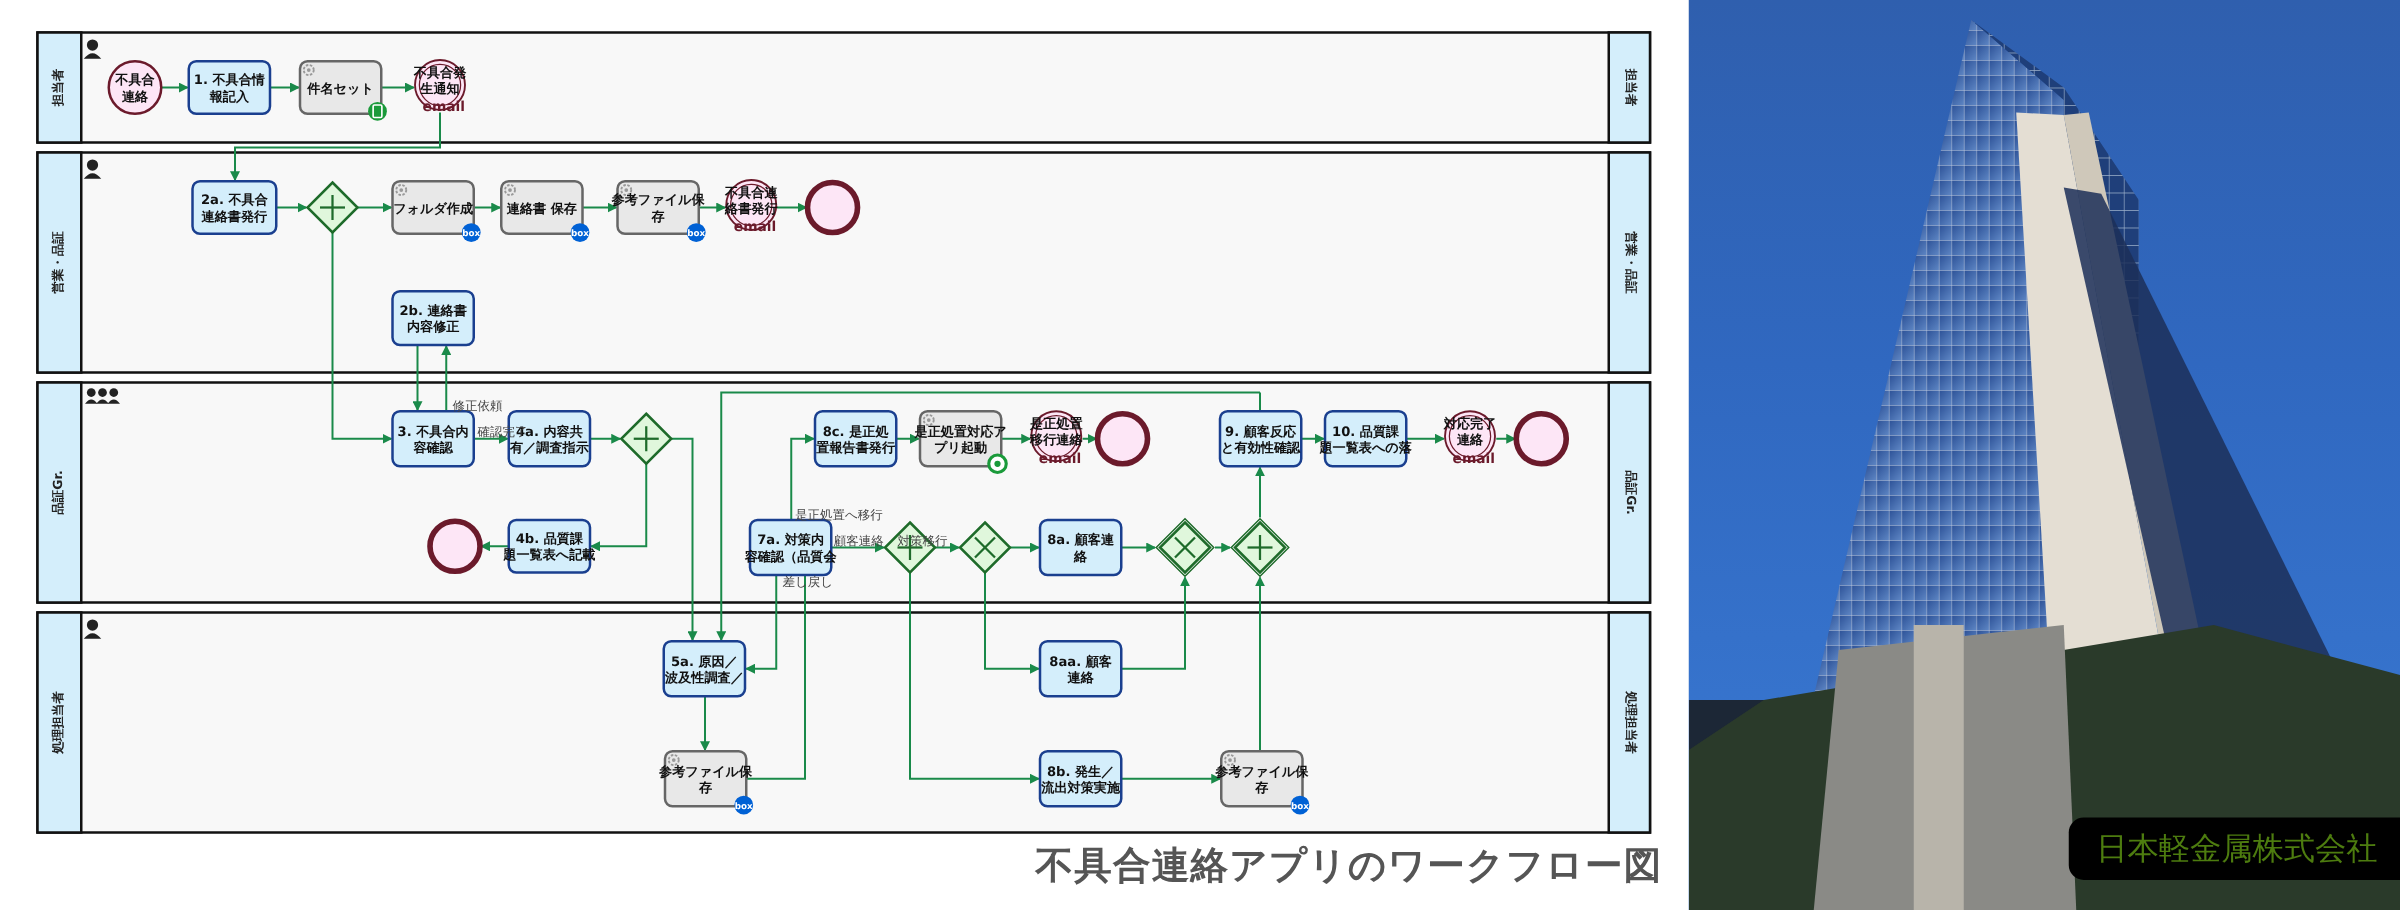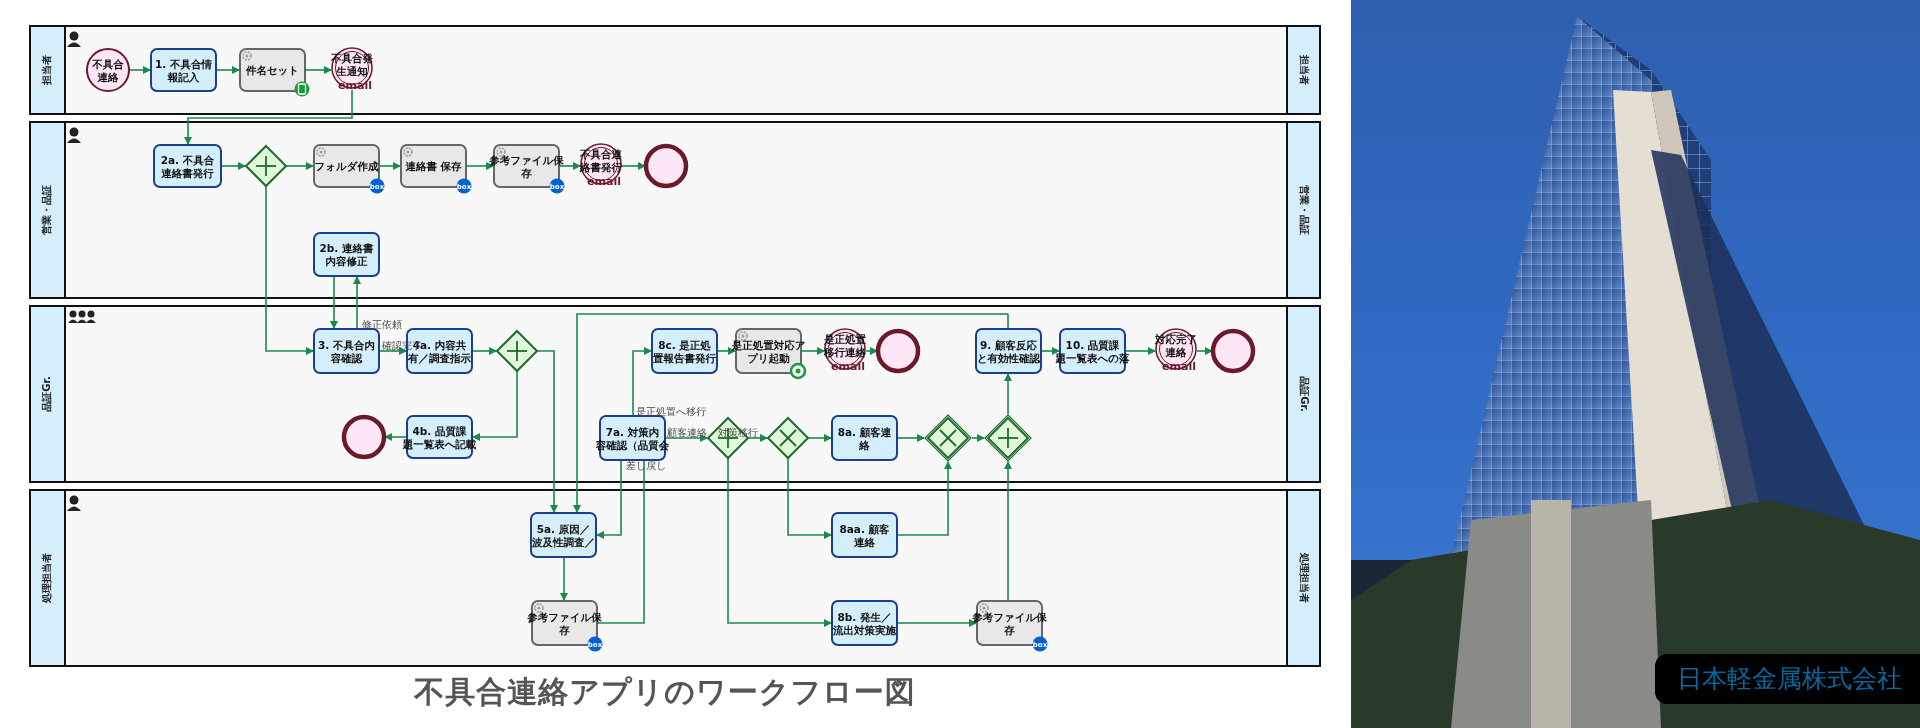--- a/index.html
+++ b/index.html
@@ -3,26 +3,26 @@
 <meta charset="utf-8">
 <style>
   html, body { margin:0; padding:0; }
   body { width:1920px; height:728px; background:#ffffff; position:relative; overflow:hidden;
          font-family:"DejaVu Sans", sans-serif; }
   #diagram { position:absolute; left:0; top:0; }
   .node-text { font-family:"DejaVu Sans", sans-serif; font-weight:bold; font-size:10.5px; fill:#111; }
   .lane-text { font-family:"DejaVu Sans", sans-serif; font-weight:bold; font-size:10px; fill:#222; }
   .flow-label { font-family:"DejaVu Sans", sans-serif; font-size:10px; fill:#444; }
   .email-text { font-family:"DejaVu Sans", sans-serif; font-size:11px; fill:#6b1a2b; font-weight:bold; }
-  #caption { position:absolute; left:0; width:1330px; top:672px; text-align:center;
+  #caption { position:absolute; left:0; width:1330px; top:672px; text-align:right;
              font-family:"DejaVu Sans", sans-serif; font-weight:bold; font-size:30px; color:#555; letter-spacing:1px; }
   #photo { position:absolute; left:1351px; top:0; width:569px; height:728px; overflow:hidden;
            background:linear-gradient(180deg,#2f5fae 0%,#3068c0 40%,#3a7ad4 100%); }
   #photo-label { position:absolute; right:0; top:654px; height:50px; padding:0 18px 0 22px;
-                 background:#000; color:#0369a1; font-family:"DejaVu Sans", sans-serif; font-size:25px;
+                 background:#000; color:#4d7c0f; font-family:"DejaVu Sans", sans-serif; font-size:25px;
                  line-height:50px; border-radius:12px 0 0 12px;margin-left:20px; }
 </style>
 </head>
 <body>
 
 <svg id="diagram" width="1340" height="672" xmlns="http://www.w3.org/2000/svg">
   <defs>
     <marker id="arr" markerWidth="8" markerHeight="8" refX="7" refY="4" orient="auto" markerUnits="userSpaceOnUse">
       <path d="M0,0 L8,4 L0,8 z" fill="#1a8a4a"></path>
     </marker>

